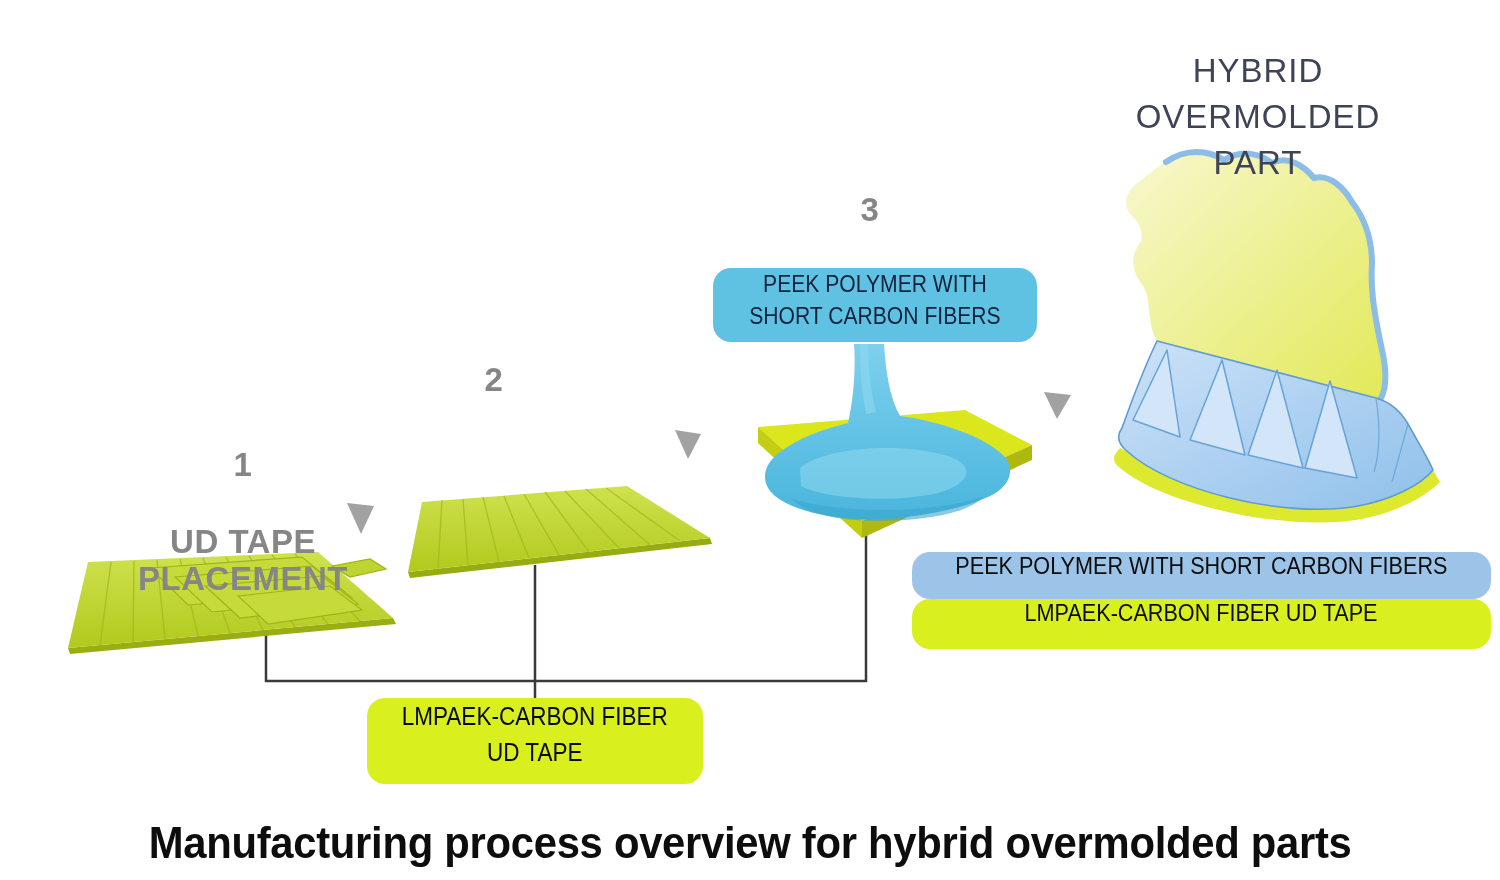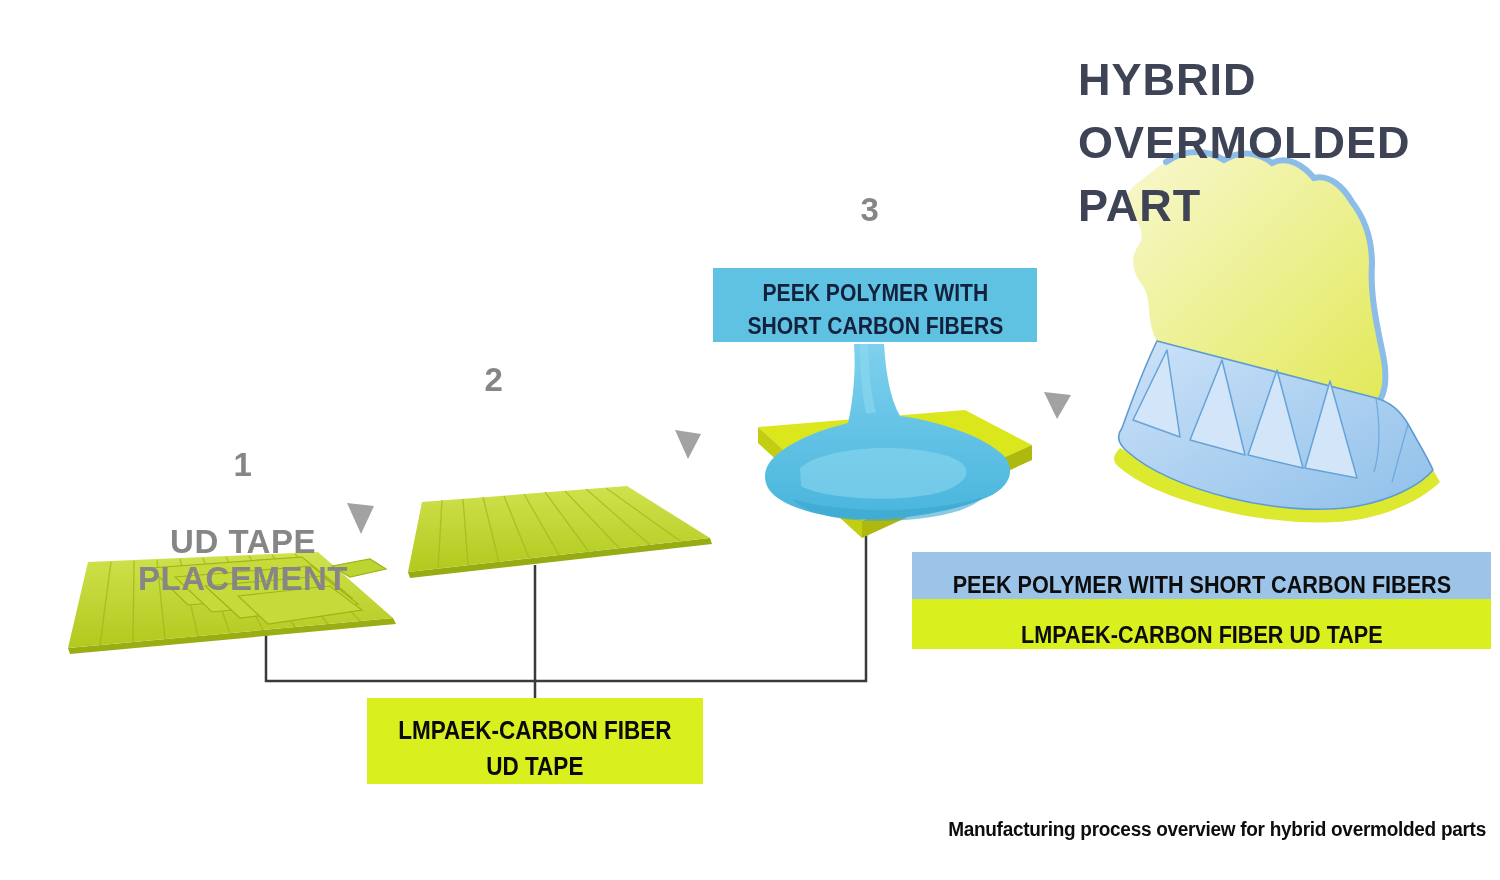--- a/index.html
+++ b/index.html
@@ -21,36 +21,36 @@
     position:relative;width:1500px;height:880px;overflow:hidden;background:#ffffff;
     font-family:"Liberation Sans","DejaVu Sans",sans-serif;
   }
   .stage svg.art{position:absolute;left:0;top:0;width:1500px;height:880px;}
   .step-caption{
     position:absolute;text-align:center;color:var(--step-text-gray);
     font-weight:700;font-size:33px;line-height:1.14;letter-spacing:.5px;white-space:pre-line;
   }
   .step-number{margin-bottom:2px;}
   .result-title{
-    position:absolute;color:var(--result-text-dark);
-    font-weight:700;font-size:45px;line-height:1.4;letter-spacing:1px;white-space:pre-line;
+    position:absolute;text-align:center;color:var(--result-text-dark);
+    font-weight:400;font-size:33px;line-height:1.4;letter-spacing:1px;white-space:pre-line;
   }
   .callout{
-    position:absolute;display:flex;align-items:flex-end;justify-content:center;
-    font-weight:700;text-align:center;color:var(--callout-text-dark);
+    position:absolute;display:flex;align-items:flex-start;justify-content:center;
+    font-weight:400;text-align:center;color:var(--callout-text-dark);border-radius:18px;
   }
   .cond{display:inline-block;transform:scaleX(.9);transform-origin:center;white-space:pre-line;}
   .injection-callout{left:713px;top:268px;width:324px;height:74px;background:var(--injection-blue);font-size:24px;line-height:1.35;}
   .injection-callout .cond{transform:scaleX(.88);}
   .legend-peek{left:912px;top:552px;width:579px;height:47px;background:var(--legend-blue);font-size:24px;color:#0c0c0c;}
   .legend-tape{left:912px;top:599px;width:579px;height:50px;background:var(--label-yellow);font-size:24px;color:#0c0c0c;}
   .tape-callout{left:367px;top:698px;width:336px;height:86px;background:var(--label-yellow);font-size:25px;line-height:1.45;color:#0a0a0a;}
   .figure-caption{
-    position:absolute;left:0;right:0;top:818px;text-align:right;
-    font-weight:700;font-size:20px;letter-spacing:-.3px;color:var(--caption-black);
+    position:absolute;left:0;right:0;top:818px;text-align:center;
+    font-weight:700;font-size:44px;letter-spacing:-.3px;color:var(--caption-black);
   }
   .figure-caption .cond{transform:scaleX(.95);}
 </style>
 </head>
 <body>
 
 <div class="stage">
 
   <svg class="art" viewBox="0 0 1500 880">
     <defs>

